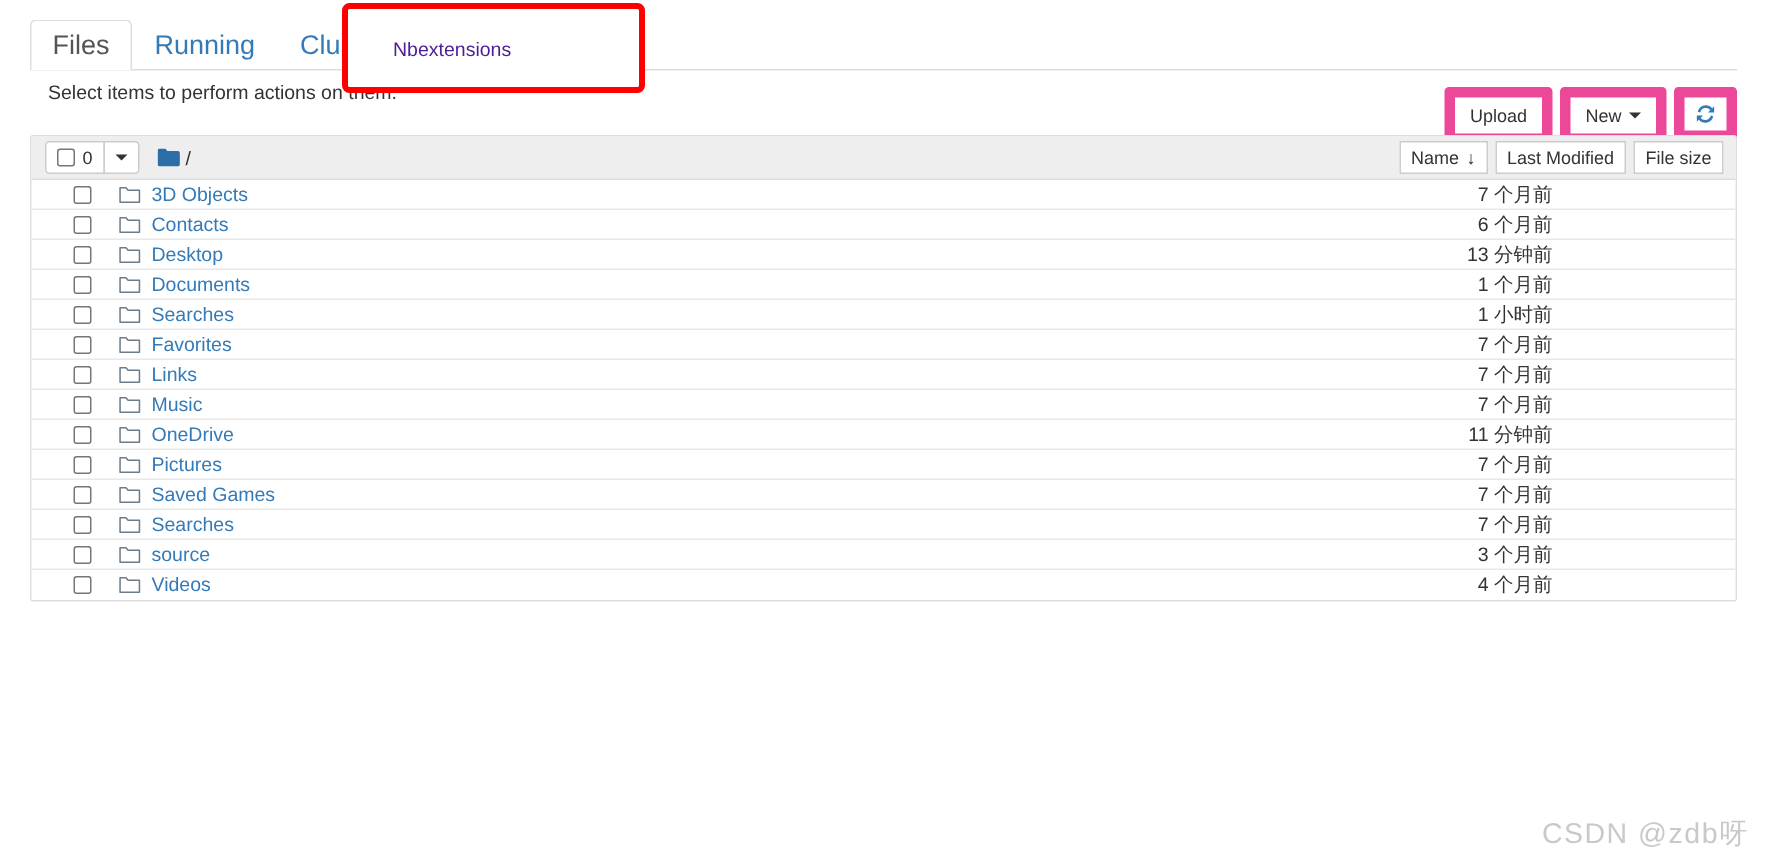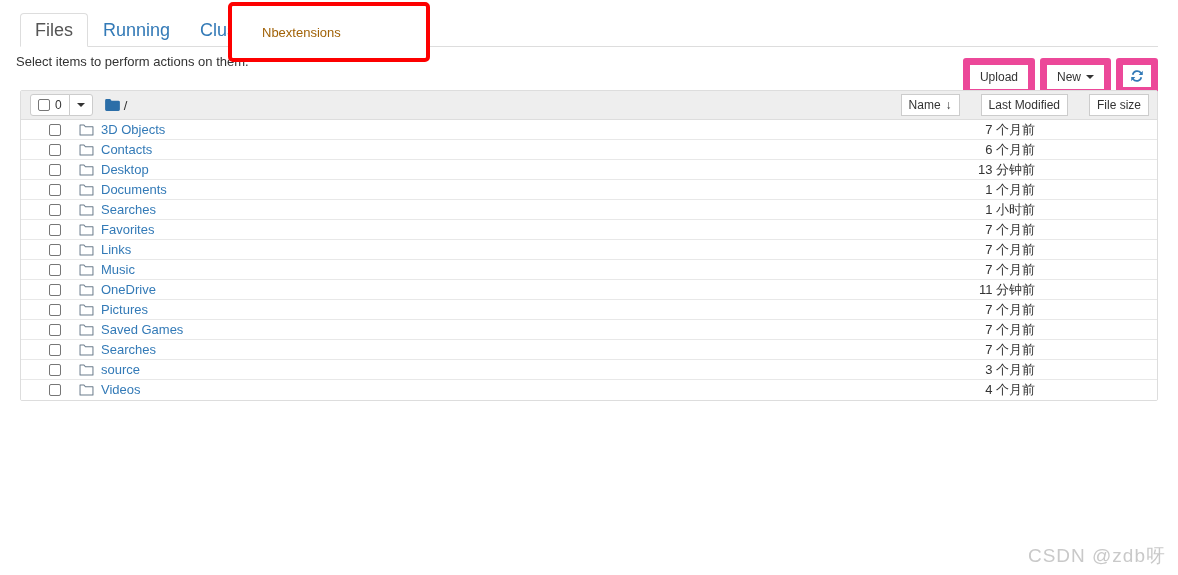--- a/index.html
+++ b/index.html
@@ -76,30 +76,30 @@
     height: 52px;
     background: #ffffff;
     z-index: 20;
   }
   .redbox-label {
     position: absolute;
     left: 262px;
     top: 24px;
     font-size: 13px;
     line-height: 18px;
-    color: #a16207;
+    color: #4c1d95;
     z-index: 31;
     cursor: pointer;
     white-space: nowrap;
   }
 
   
   .subtitle {
     position: absolute;
-    left: 16px;
+    left: 32px;
     top: 53px;
     font-size: 13px;
     line-height: 18px;
     color: #333333;
     white-space: nowrap;
   }
 
   
   .topactions {
     position: absolute;
@@ -196,21 +196,21 @@
     display: flex;
     align-items: center;
     gap: 4px;
     margin-left: 12px;
     font-size: 13px;
     color: #333333;
   }
   .folder-solid { display:block; }
   .hdr-right {
     display: flex;
-    gap: 21px;
+    gap: 5px;
     align-items: flex-start;
     flex: none;
   }
   .sort-arrow {
     font-size: 12px;
     line-height: 12px;
     font-weight: bold;
   }
 
   

